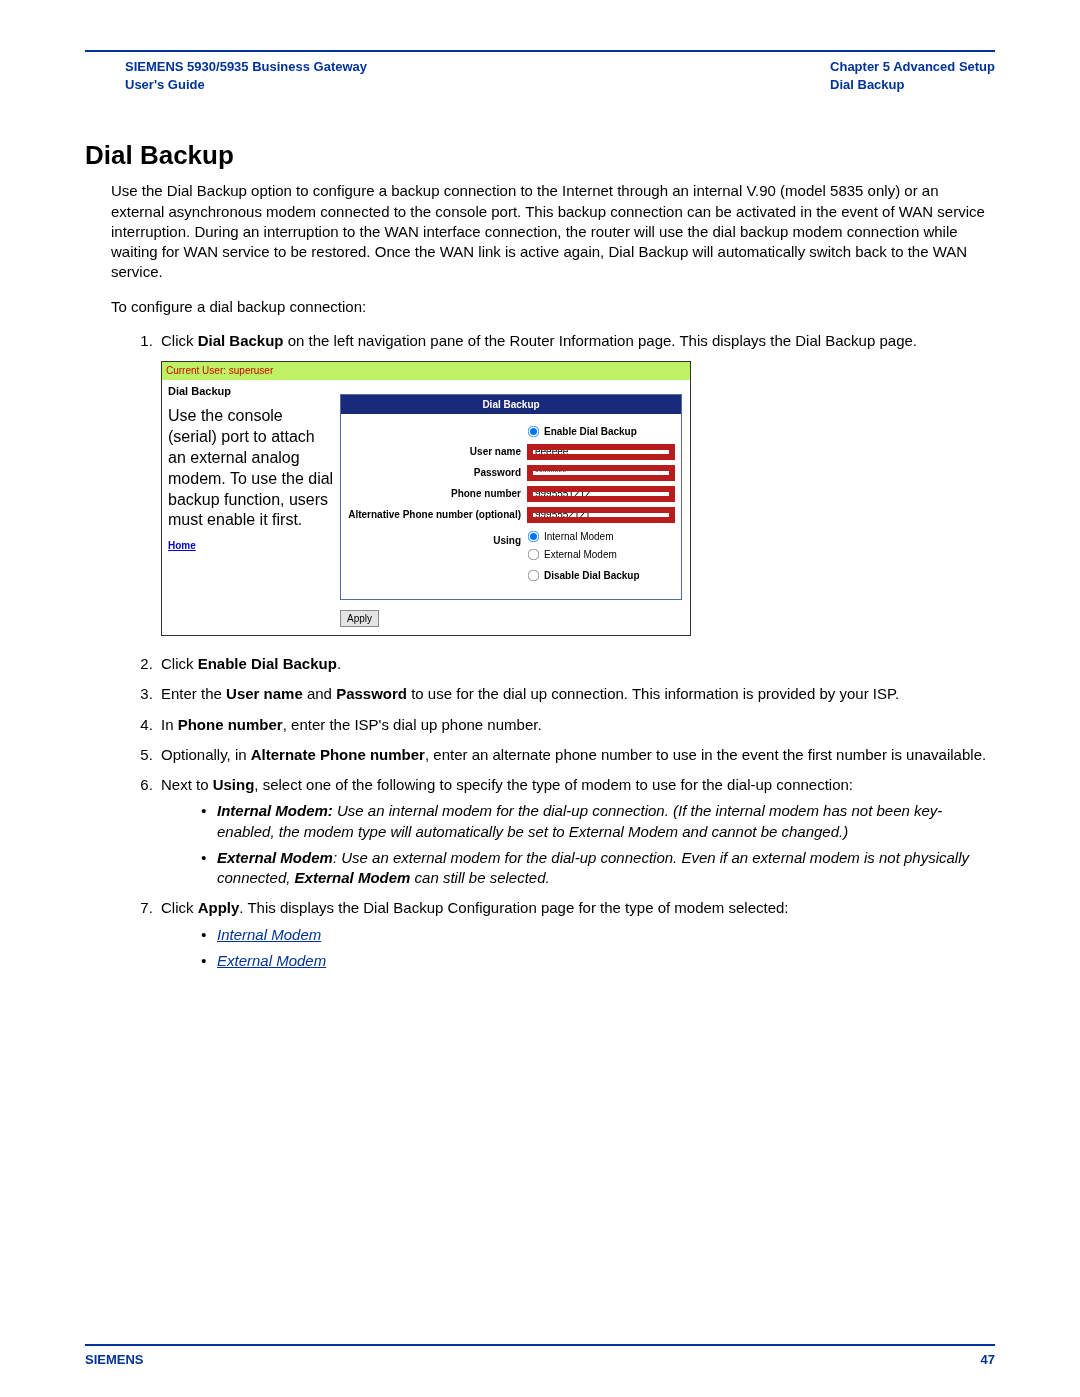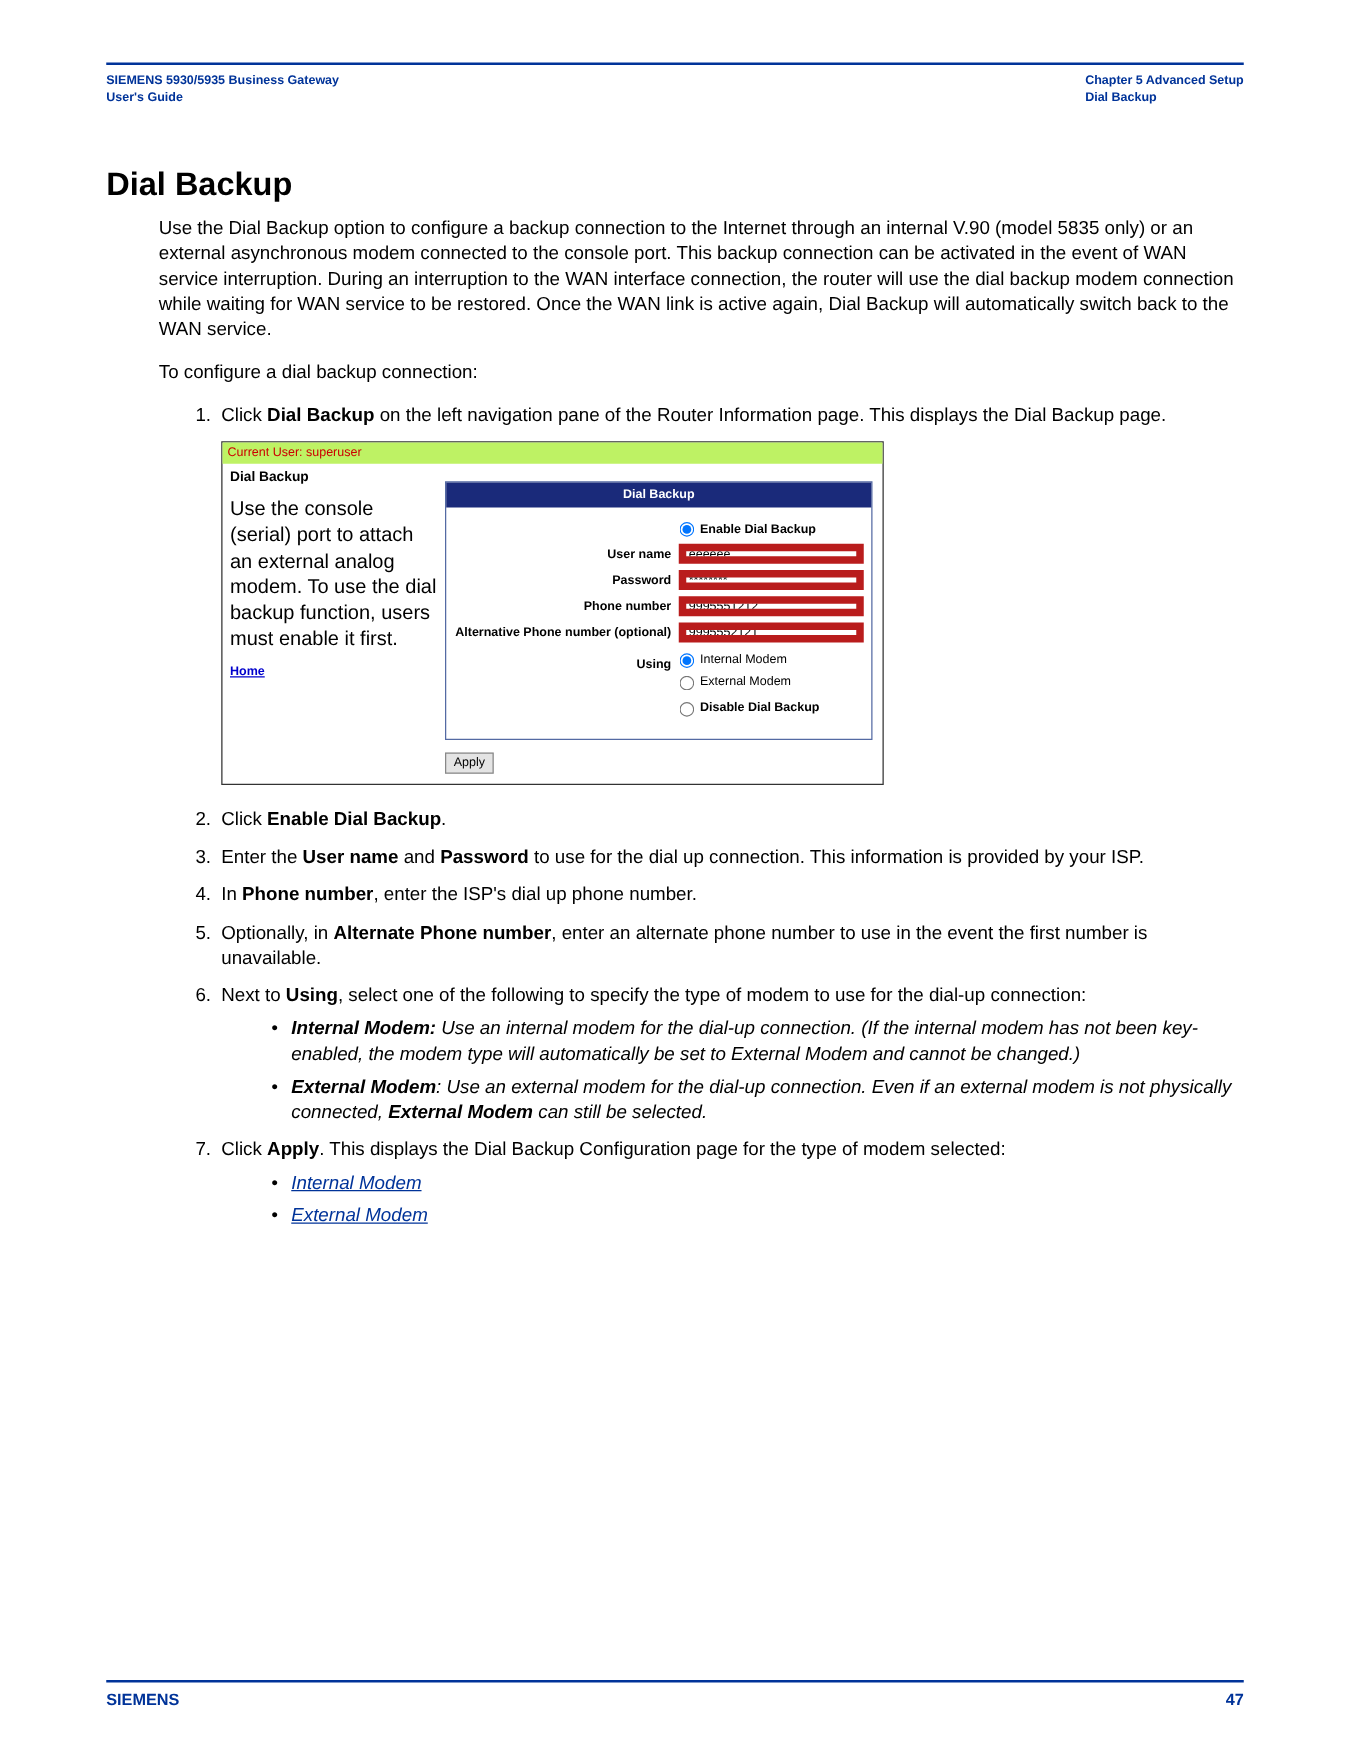--- a/index.html
+++ b/index.html
@@ -20,36 +20,37 @@
   .hr-top, .hr-bottom {
     border: none;
     border-top: 2px solid #003399;
     margin: 0;
   }
   .header-row {
     display: flex;
     justify-content: space-between;
     color: #003399;
     font-weight: bold;
-    font-size: 10px;
+    font-size: 13px;
     padding: 6px 0 6px 0;
+    margin-left: 40px;
   }
   .header-row .left, .header-row .right {
     line-height: 1.4;
   }
   .header-row .right {
     text-align: left;
   }
   h1 {
     font-size: 26px;
     margin: 40px 0 10px 0;
     font-weight: bold;
   }
   .indent {
-    margin-left: 42px;
+    margin-left: 26px;
   }
   p {
     line-height: 1.35;
     margin: 6px 0 14px 0;
   }
   ol.steps {
     list-style: decimal;
     margin: 0 0 0 46px;
     padding: 0;
   }

